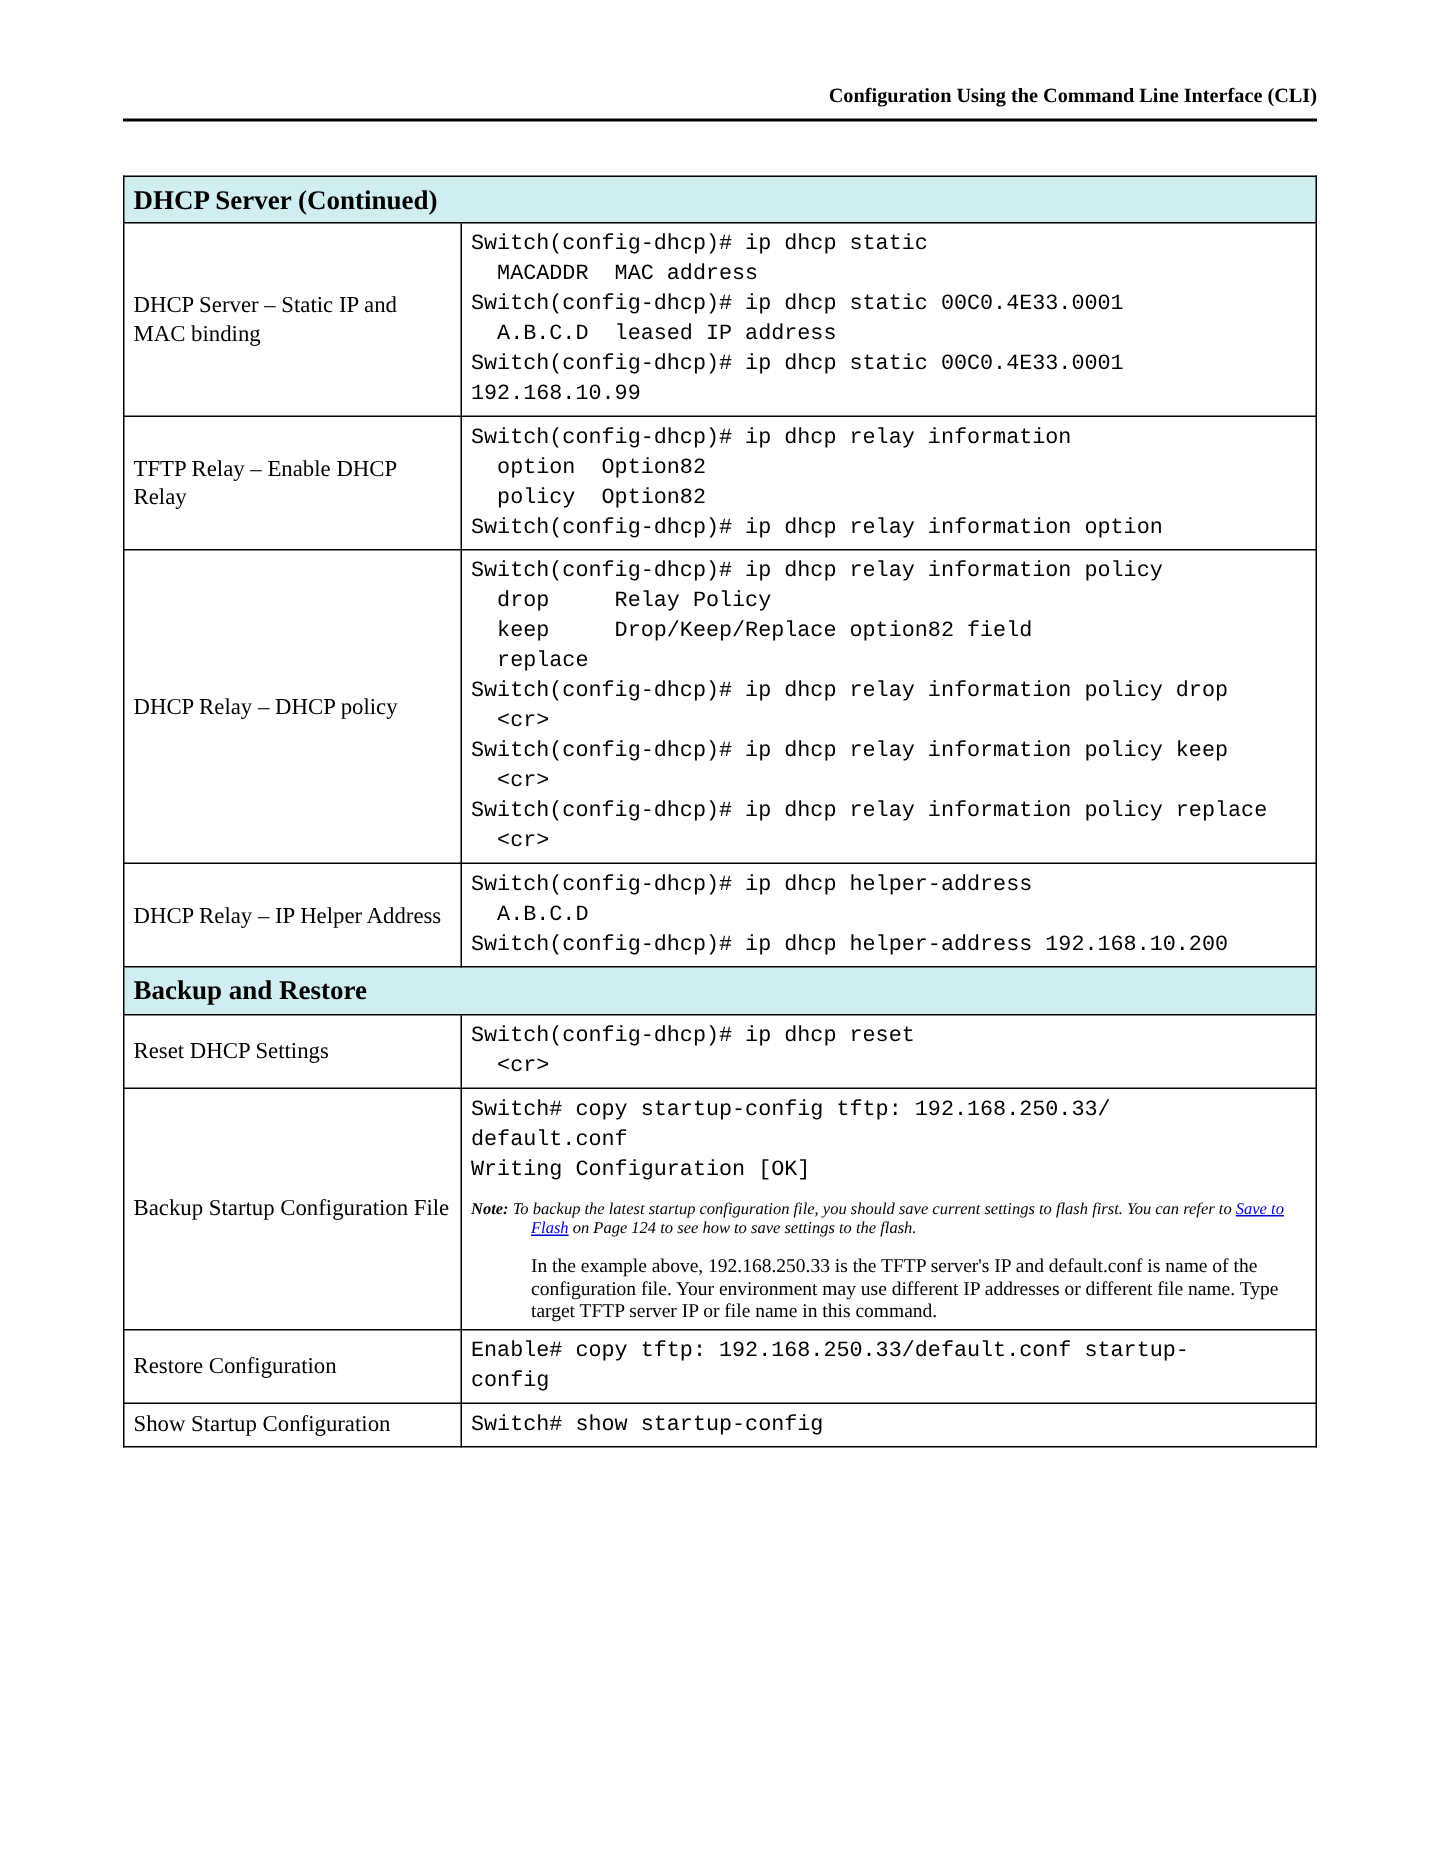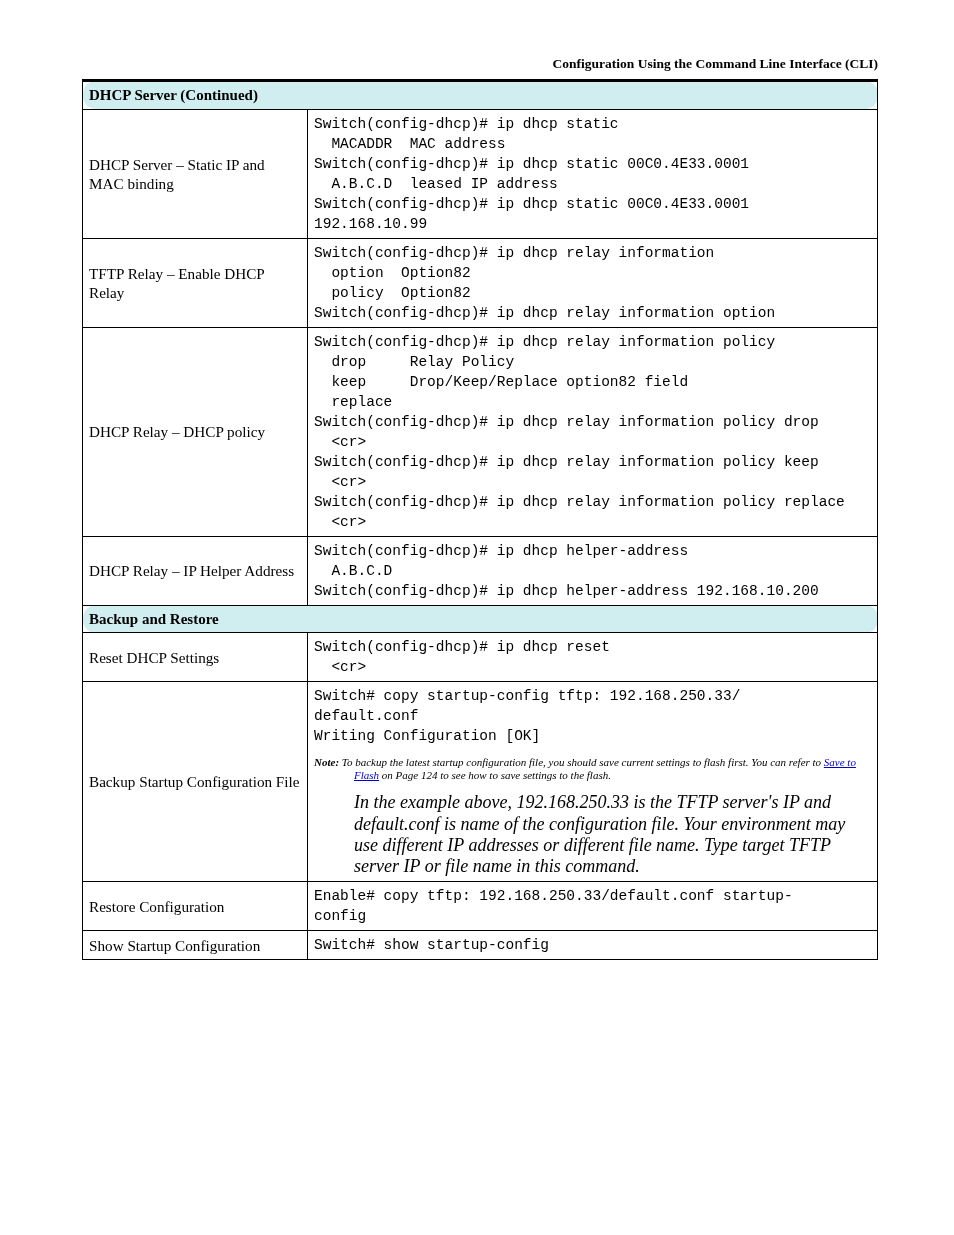--- a/index.html
+++ b/index.html
@@ -12,38 +12,38 @@
     box-sizing: border-box;
     color: #000;
     line-height: 1.25;
   }
   .header {
     text-align: right;
     font-weight: bold;
     font-size: 13.5px;
     border-bottom: 2px solid #000;
     padding-bottom: 6px;
+    margin-bottom: 36px;
   }
   table.main {
     border-collapse: collapse;
     width: 100%;
     border: 1.5px solid #000;
   }
   table.main td, table.main th {
     border: 1px solid #000;
     padding: 4px 6px 4px 6px;
     vertical-align: middle;
     text-align: left;
   }
   table.main th.section {
     background: #d0eef0;
     font-weight: bold;
-    font-size: 15px;
+    font-size: 18px;
     padding: 4px 6px;
-    border-radius: 13px;
   }
   td.label {
     width: 212px;
     font-size: 15.2px;
     line-height: 1.25;
     vertical-align: middle;
   }
   td.code {
     font-family: "Courier New", Courier, monospace;
     font-size: 14.5px;
@@ -58,22 +58,21 @@
     font-style: italic;
     font-size: 11px;
     line-height: 1.18;
     padding-left: 40px;
     text-indent: -40px;
     margin-top: 10px;
   }
   td.code .note-block2 {
     font-family: "Times New Roman", Times, serif;
     white-space: normal;
-    font-style: italic;
-    font-size: 18px;
+    font-size: 13px;
     line-height: 1.18;
     padding-left: 40px;
     margin-top: 10px;
   }
   td.code .note-label {
     font-weight: bold;
     font-style: italic;
   }
   a.link {
     color: #0000cc;

